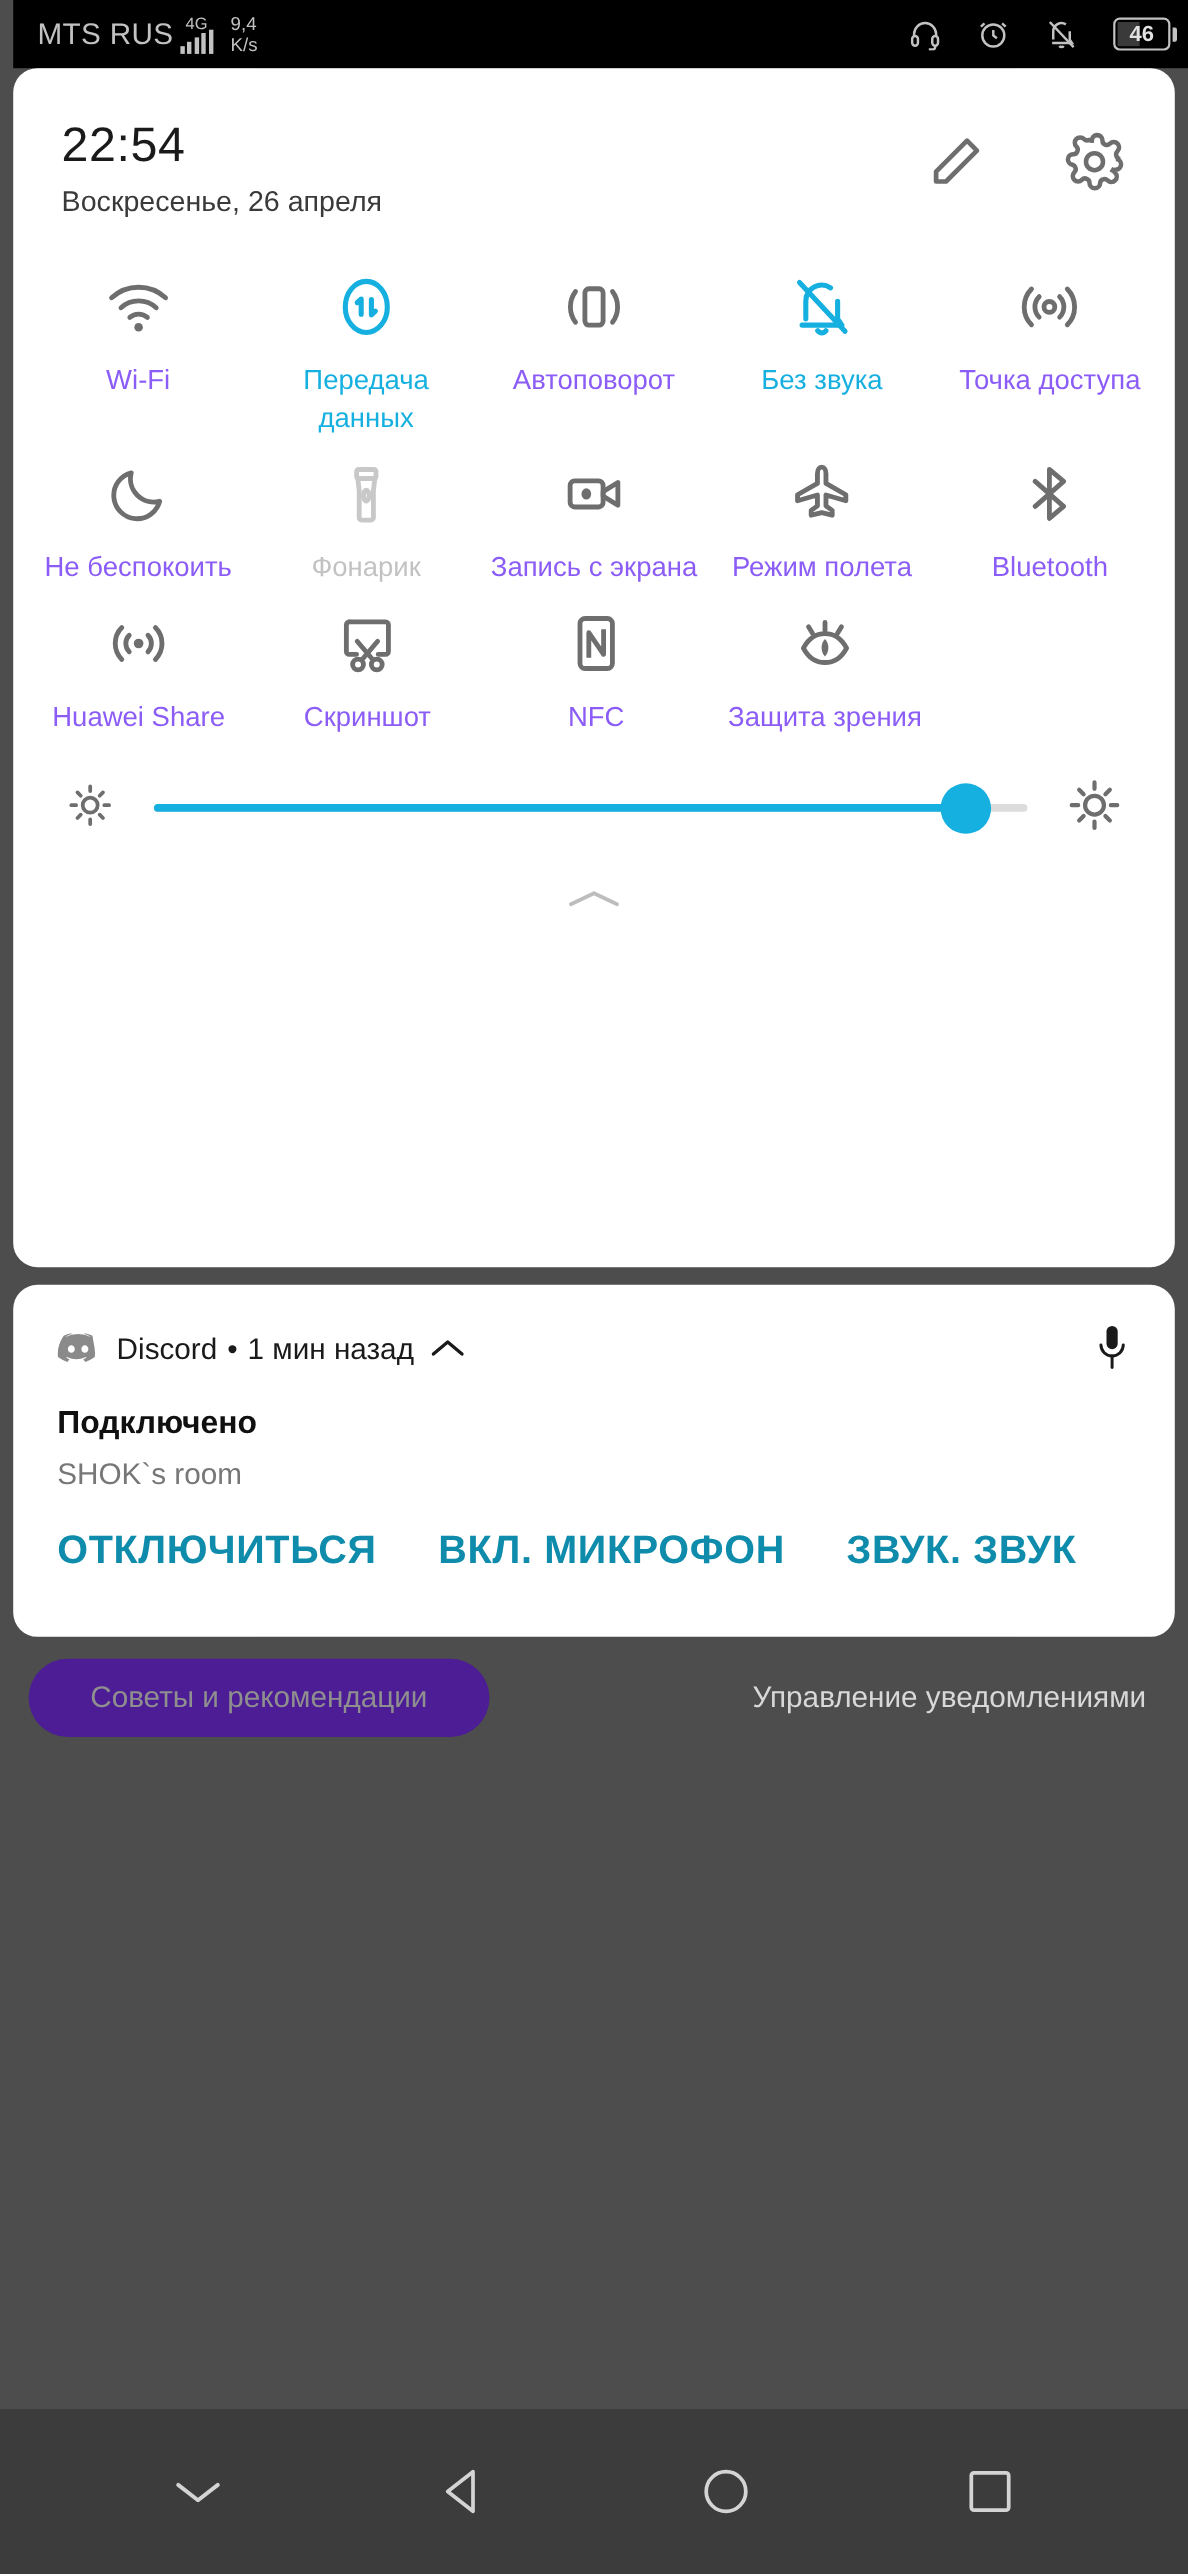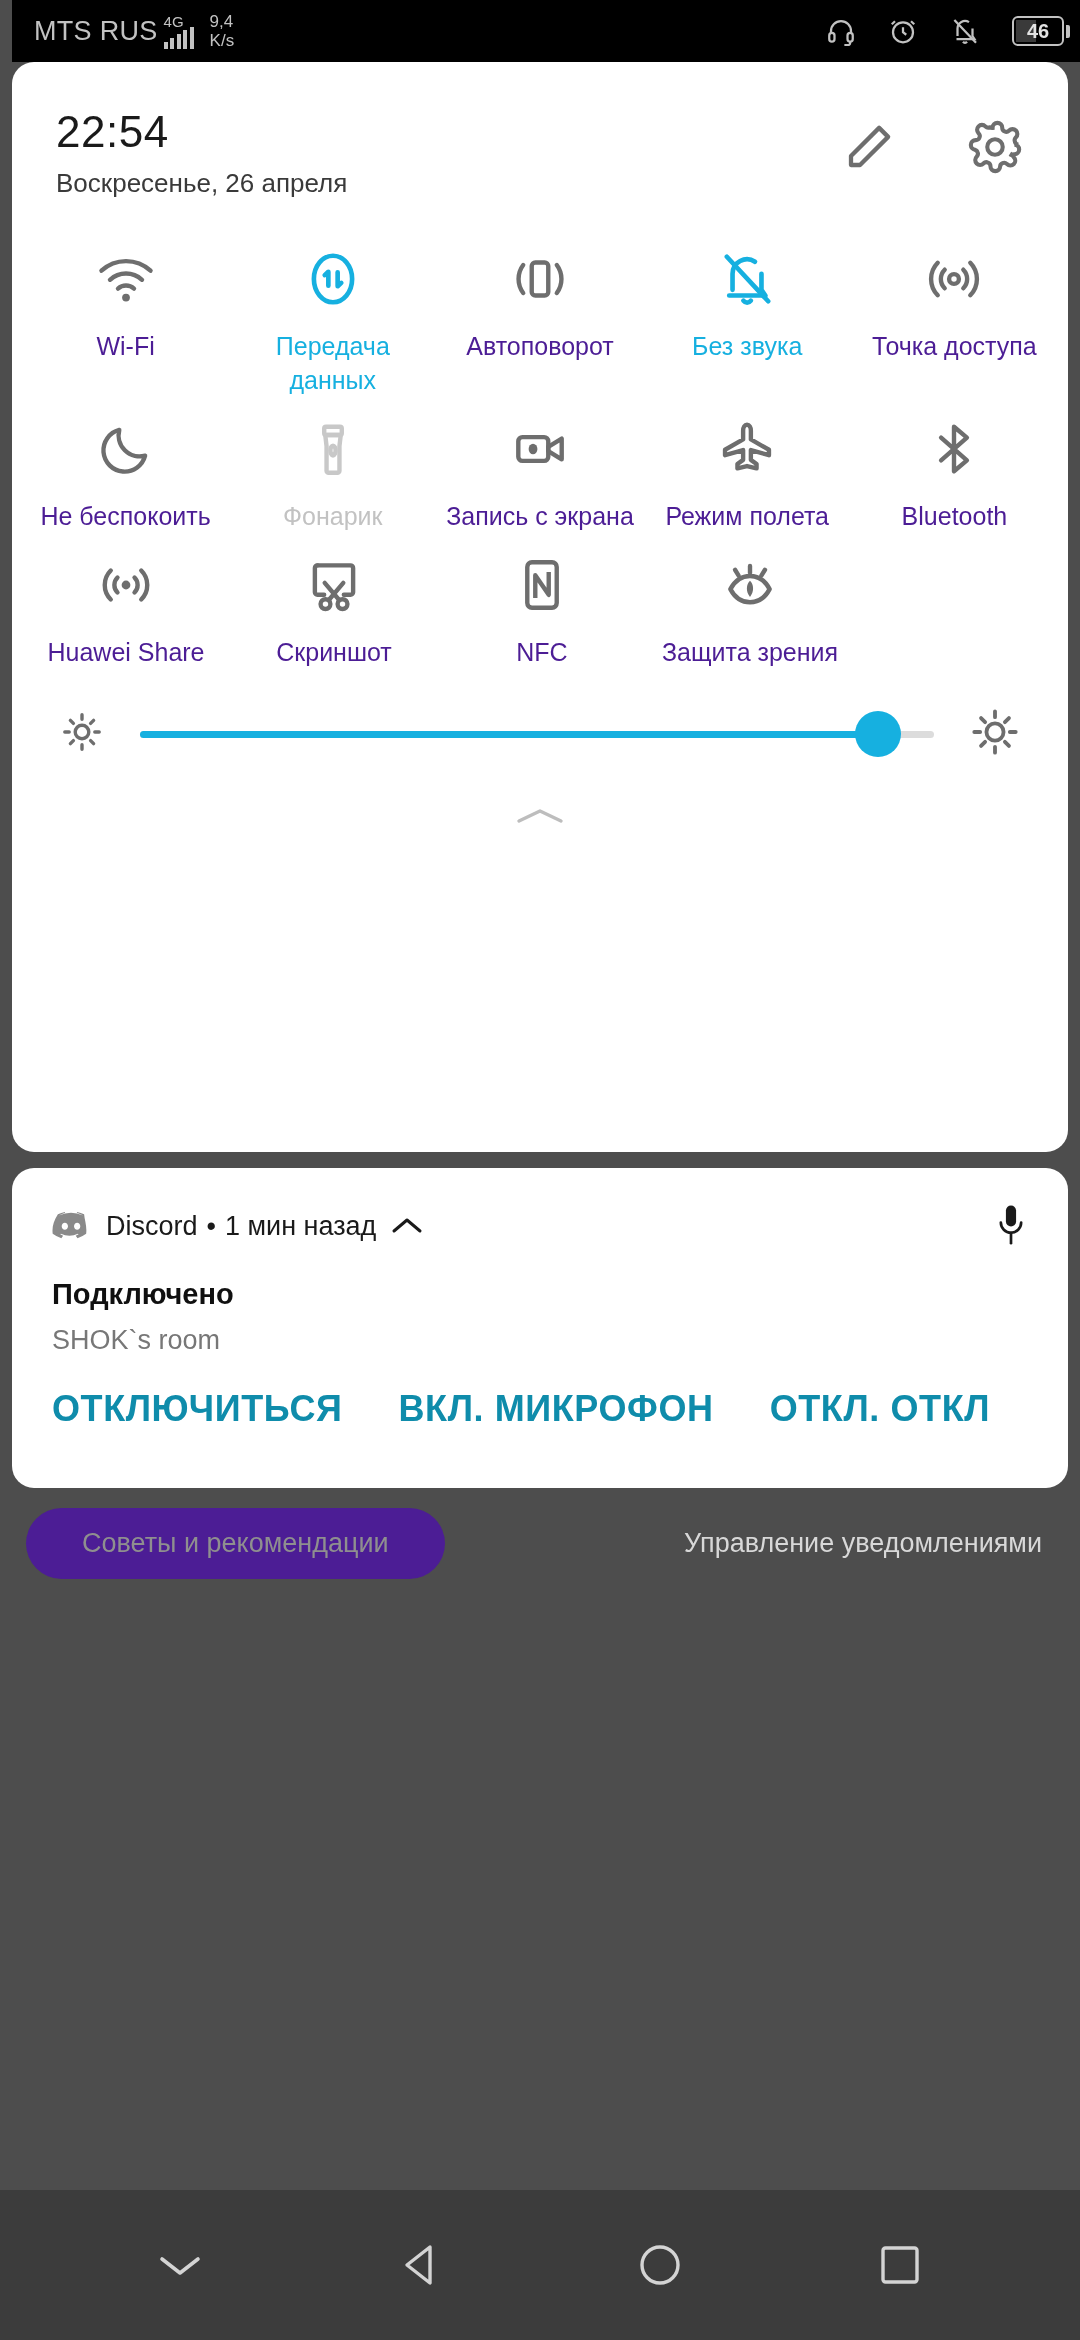--- a/index.html
+++ b/index.html
@@ -19,21 +19,21 @@
   #statusbar {
     position:absolute; top:0; left:12px;
     width:1080px; height:62px;
     background:#000000;
     display:flex; align-items:center;
     padding:0 22px;
     color:#b8b8b8;
   }
   .sb-left { display:flex; align-items:center; gap:6px; }
   .sb-carrier { font-size:27px; color:#c2c2c2; letter-spacing:0.3px; }
-  .sb-net { display:flex; flex-direction:column; align-items:flex-start; line-height:1; }
+  .sb-net { display:flex; flex-direction:column; align-items:center; line-height:1; }
   .sb-4g { font-size:15px; color:#c2c2c2; margin-bottom:-2px; }
   .sb-bars { display:flex; align-items:flex-end; gap:2.5px; height:22px; }
   .sb-bars i { display:block; width:4px; background:#c2c2c2; }
   .sb-bars i:nth-child(1){height:7px;}
   .sb-bars i:nth-child(2){height:11px;}
   .sb-bars i:nth-child(3){height:15px;}
   .sb-bars i:nth-child(4){height:19px;}
   .sb-bars i:nth-child(5){height:22px;}
   .sb-speed {
     font-size:17px; line-height:19px; color:#c2c2c2;
@@ -81,21 +81,21 @@
     display:flex; flex-direction:column; align-items:center;
     padding-top:14px;
   }
   .qs-icon { height:76px; display:flex; align-items:center; justify-content:center; }
   .qs-icon svg { display:block; }
   .qs-label {
     margin-top:12px;
     font-size:25px;
     line-height:34px;
     text-align:center;
-    color:#4c1d95;
+    color:#8b5cf6;
     max-width:190px;
     word-wrap:break-word;
   }
   .qs-tile.active .qs-label { color:#16b0e0; }
   .qs-tile.disabled .qs-label { color:#c2c2c2; }
 
   
   #brightness {
     display:flex; align-items:center;
     padding:36px 46px 0 46px;
@@ -472,21 +472,21 @@
           <path d="M4.8 14.6a7.2 7.2 0 0 0 14.4 0"></path>
           <path d="M12 21.8v7.4"></path>
         </svg>
       </span>
     </div>
     <div class="nt-title">Подключено</div>
     <div class="nt-sub">SHOK`s room</div>
     <div class="nt-actions">
       <button class="nt-btn">ОТКЛЮЧИТЬСЯ</button>
       <button class="nt-btn">ВКЛ. МИКРОФОН</button>
-      <button class="nt-btn">ОТКЛ. ОТКЛ</button>
+      <button class="nt-btn">ЗВУК. ЗВУК</button>
     </div>
   </div>
 
   <div id="below">
     <div id="tips-pill">Советы и рекомендации</div>
     <div id="manage-notif">Управление уведомлениями</div>
   </div>
 
   <div id="navbar">
     <span class="nav-btn">

